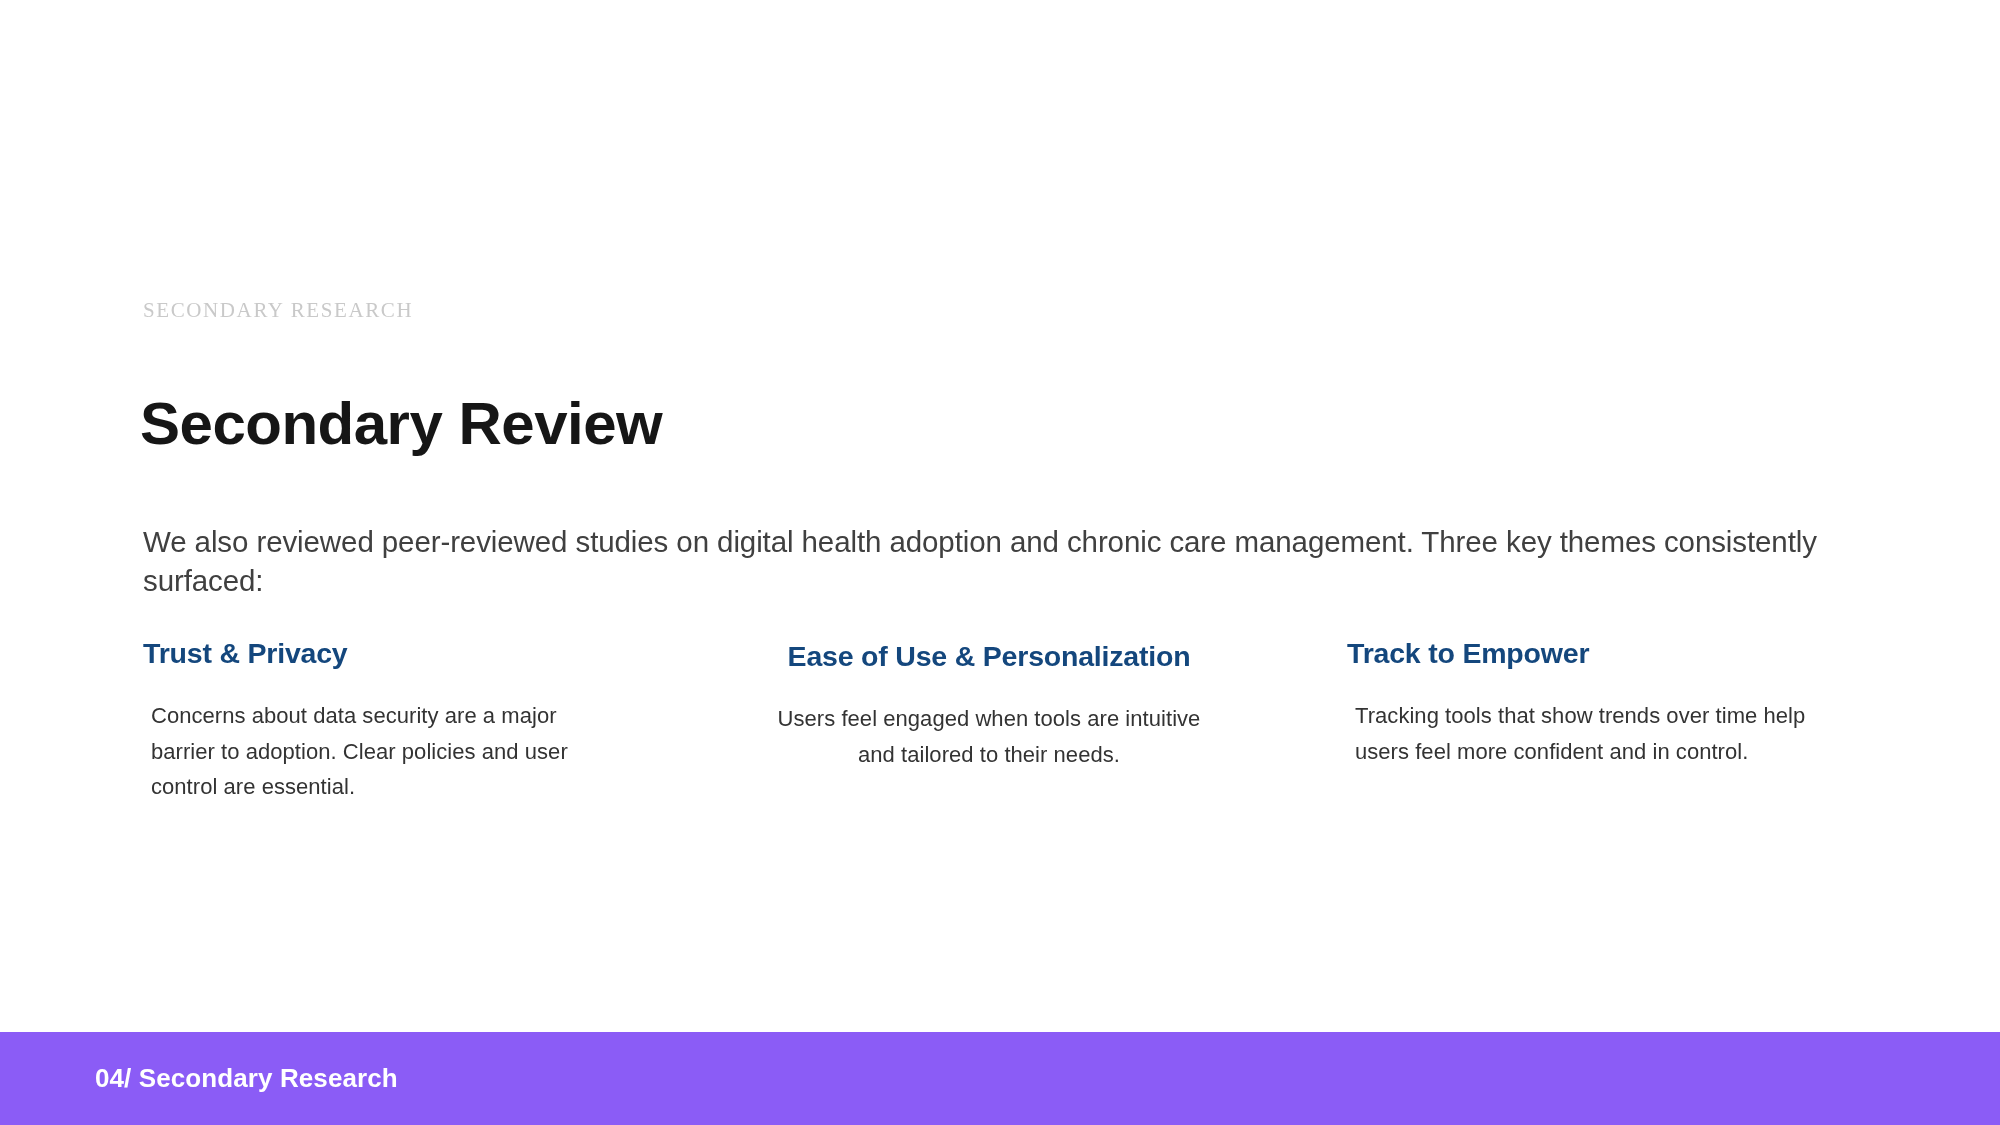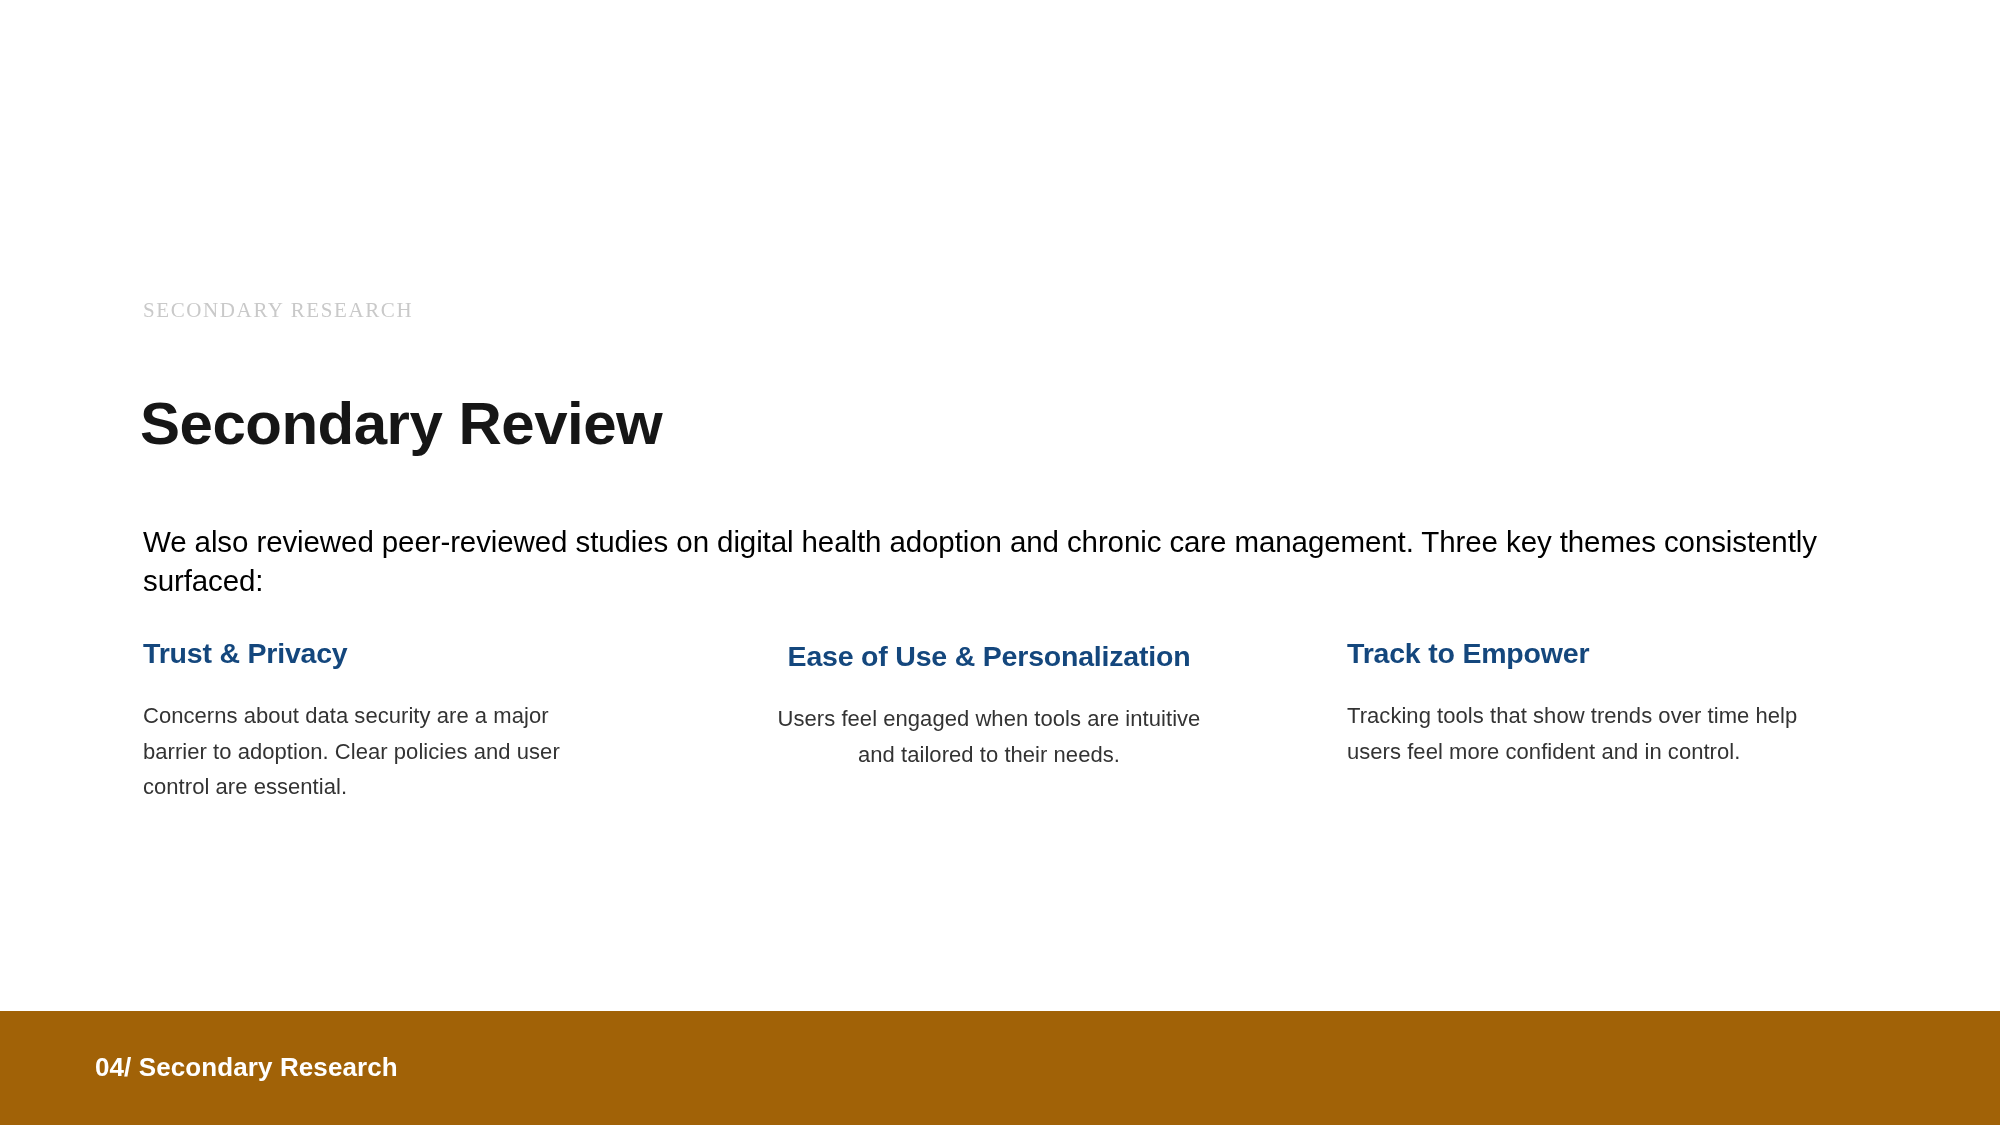--- a/index.html
+++ b/index.html
@@ -56,21 +56,21 @@
     white-space: nowrap;
   }
 
   .intro {
     position: absolute;
     top: 492px;
     left: 0;
     width: 1700px;
     font-size: 29.5px;
     font-weight: 400;
-    color: #000000;
+    color: #404040;
     line-height: 1.34;
     letter-spacing: -0.1px;
   }
 
   
   .themes {
     position: absolute;
     top: 636px;
     left: 0;
     width: 1730px;
@@ -97,31 +97,31 @@
     margin: 0 0 28px 0;
     white-space: nowrap;
   }
 
   .theme-body {
     font-size: 22px;
     font-weight: 400;
     color: #333333;
     line-height: 1.62;
     letter-spacing: 0.05px;
-    margin: 0;
+    margin: 8px;
   }
 
   
   .footer-bar {
     position: absolute;
     left: 0;
     bottom: 0;
     width: 2000px;
-    height: 114px;
-    background: #a16207;
+    height: 93px;
+    background: #8b5cf6;
   }
 
   .footer-label {
     position: absolute;
     left: 95px;
     top: 50%;
     transform: translateY(-50%);
     font-size: 26px;
     font-weight: 700;
     color: #ffffff;

